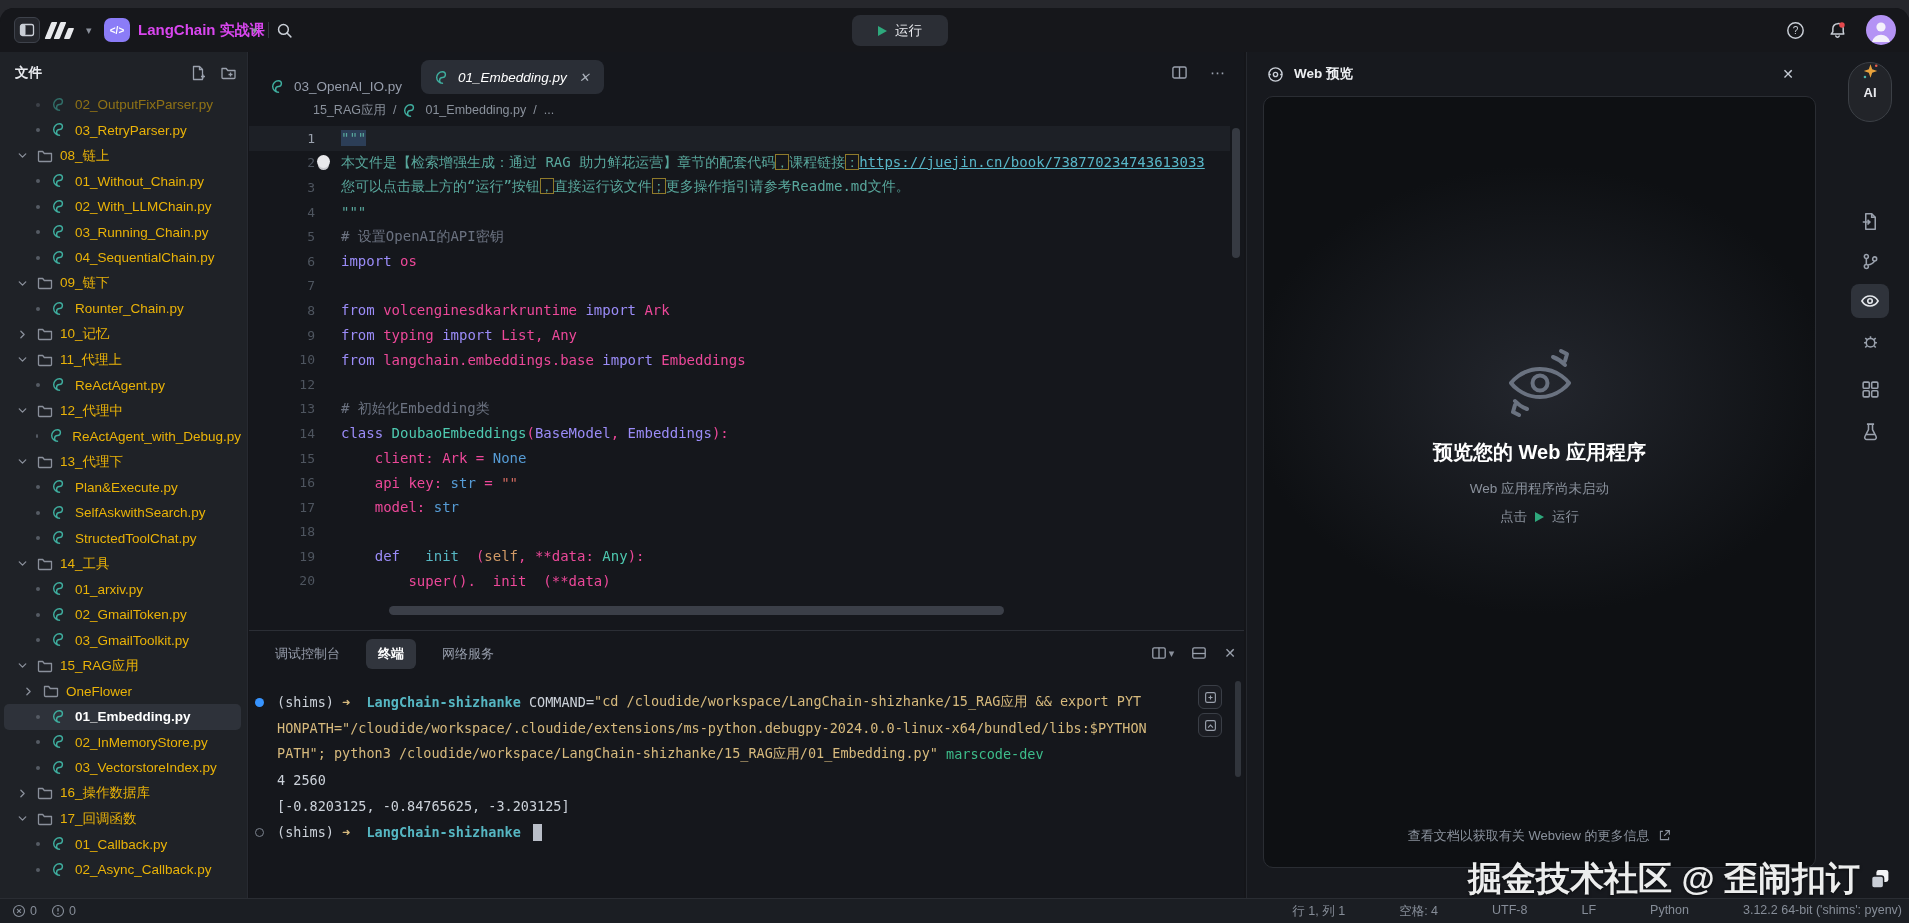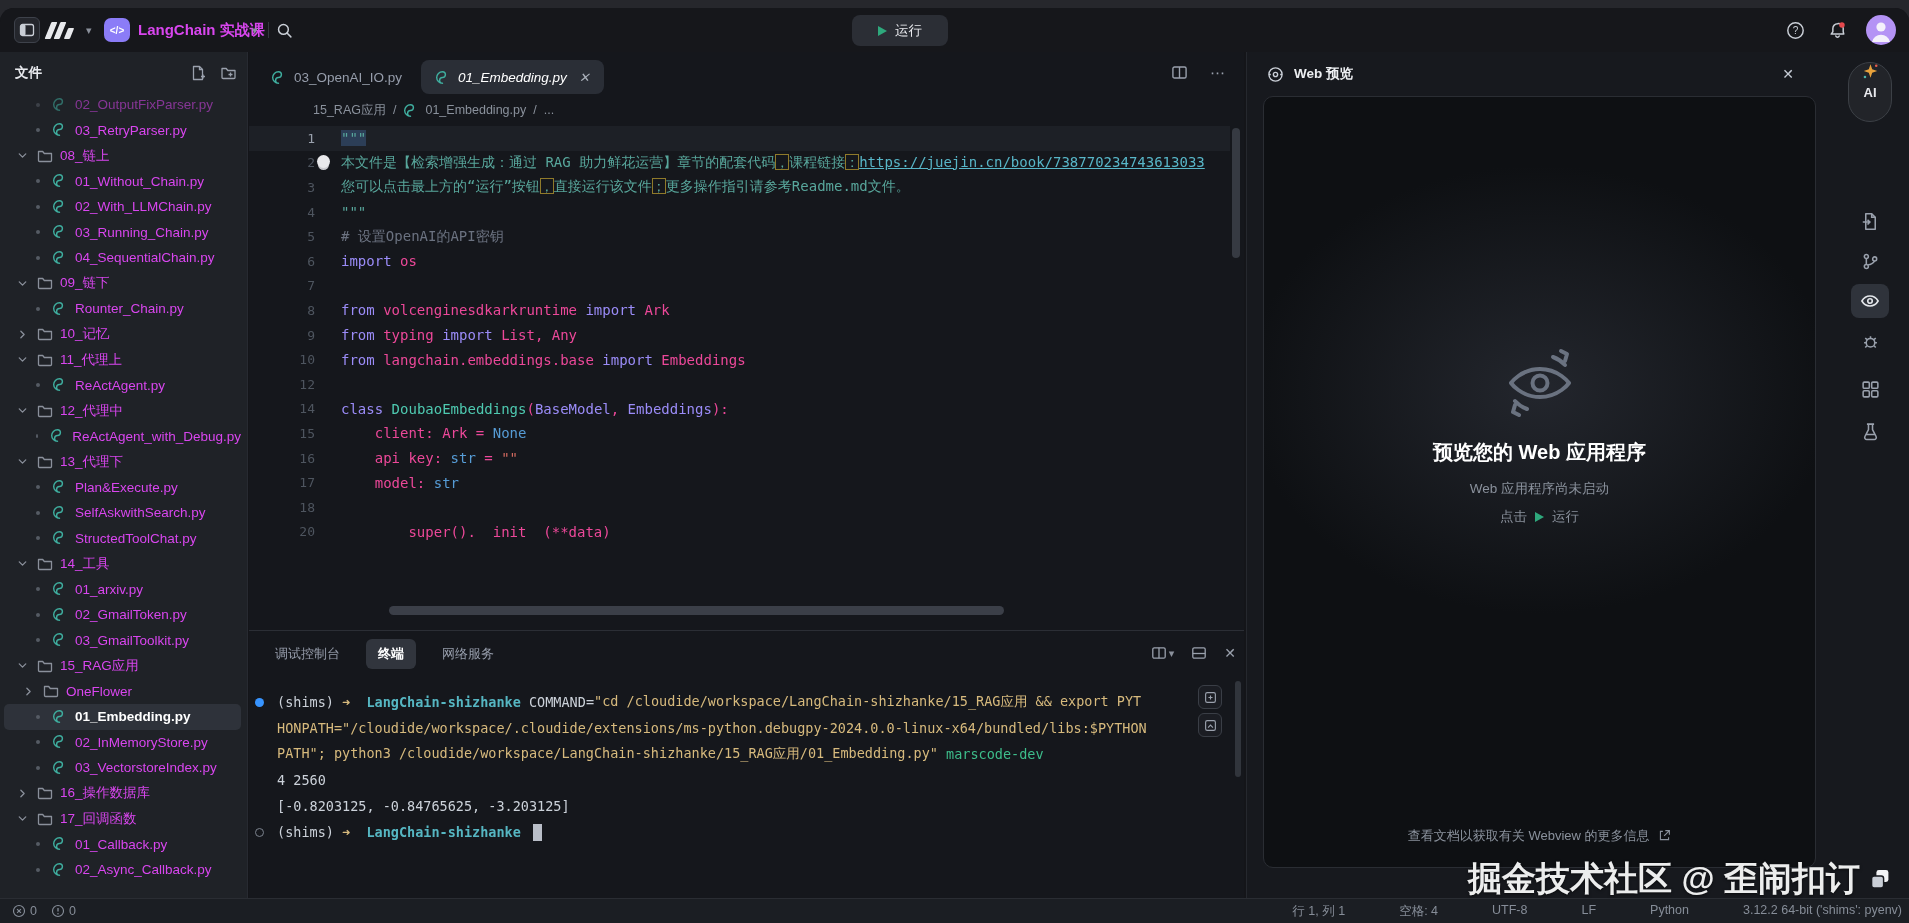--- a/index.html
+++ b/index.html
@@ -30,21 +30,21 @@
   #help-btn { left:1786px; } #bell-btn { left:1828px; position:relative; }
   #avatar { position:absolute; left:1866px; top:7px; width:30px; height:30px; border-radius:50%;
             background:#b493f5; overflow:hidden; }
 
   
   #sidebar { position:absolute; top:44px; left:0; width:248px; height:846px; background:#1f2227; border-right:1px solid #272a31; }
   #sidebar-header { position:absolute; top:12px; left:15px; right:10px; display:flex; align-items:center; }
   #files-label { font-weight:bold; font-size:13.5px; color:#e8eaee; flex:1; }
   #sidebar-header .hicon { margin-left:14px; color:#9aa1ad; }
   #tree { position:absolute; top:40px; left:0; right:2px; }
-  .trow { height:25.5px; display:flex; align-items:center; font-size:13.5px; color:#d946ef; margin:0 4px; border-radius:5px; padding-left:12px; gap:7px; }
+  .trow { height:25.5px; display:flex; align-items:center; font-size:13.5px; color:#eab308; margin:0 4px; border-radius:5px; padding-left:12px; gap:7px; }
   .trow .tchev { width:14px; display:flex; color:#8a909b; }
   .trow .dot { width:4px; height:4px; border-radius:50%; background:#555b64; margin:0 5px 0 14px; }
   .trow .ficon { width:16px; height:16px; display:flex; color:#8a909b; }
   .trow.child { padding-left:18px; }
   .trow.sel { background:#2e323a; color:#ffffff; font-weight:bold; }
   .trow.clip { opacity:.55; }
 
   
   #editor { position:absolute; top:44px; left:249px; width:995px; height:846px; background:#15171c; }
   #tabbar { position:absolute; top:4px; left:0; right:0; height:42px; }
@@ -517,21 +517,21 @@
                 <path d="M8 1.8A6.2 6.2 0 1 0 8 14.2 3.1 3.1 0 0 1 8 8a3.1 3.1 0 0 0 0-6.2z" fill="none" stroke="#3fae9f" stroke-width="1.5" stroke-linejoin="round"></path>
               </svg>
             </span>
             <span>02_Async_Callback.py</span>
           </div>
         </div>
     </div>
 
     <div id="editor">
       <div id="tabbar">
-          <div class="etab" style="left: 8px;">
+          <div class="etab" style="left: 8px; align-items: flex-end;">
             <svg width="15" height="15" viewBox="0 0 16 16">
               <path d="M8 1.8A6.2 6.2 0 1 0 8 14.2 3.1 3.1 0 0 1 8 8a3.1 3.1 0 0 0 0-6.2z" fill="none" stroke="#3fae9f" stroke-width="1.5" stroke-linejoin="round"></path>
             </svg>
             <span>03_OpenAI_IO.py</span>
           </div>
           <div class="etab active" style="left: 172px;">
             <svg width="15" height="15" viewBox="0 0 16 16">
               <path d="M8 1.8A6.2 6.2 0 1 0 8 14.2 3.1 3.1 0 0 1 8 8a3.1 3.1 0 0 0 0-6.2z" fill="none" stroke="#3fae9f" stroke-width="1.5" stroke-linejoin="round"></path>
             </svg>
             <span>01_Embedding.py</span>
@@ -564,25 +564,27 @@
           <div class="cl"><span class="ln">2</span><span class="ct"><span class="sg s">本文件是【检索增强生成：通过 RAG 助力鲜花运营】章节的配套代码</span><span class="sg s box">，</span><span class="sg s">课程链接</span><span class="sg s box">：</span><span class="sg lnk">https://juejin.cn/book/738770234743613033</span></span></div>
           <div class="cl"><span class="ln">3</span><span class="ct"><span class="sg s">您可以点击最上方的“运行”按钮</span><span class="sg s box">，</span><span class="sg s">直接运行该文件</span><span class="sg s box">；</span><span class="sg s">更多操作指引请参考Readme.md文件。</span></span></div>
           <div class="cl"><span class="ln">4</span><span class="ct"><span class="sg s">"""</span></span></div>
           <div class="cl"><span class="ln">5</span><span class="ct"><span class="sg c"># 设置OpenAI的API密钥</span></span></div>
           <div class="cl"><span class="ln">6</span><span class="ct"><span class="sg kw">import</span><span class="sg pl"> os</span></span></div>
           <div class="cl"><span class="ln">7</span><span class="ct"></span></div>
           <div class="cl"><span class="ln">8</span><span class="ct"><span class="sg kw">from</span><span class="sg pl"> volcenginesdkarkruntime </span><span class="sg kw">import</span><span class="sg pl"> Ark</span></span></div>
           <div class="cl"><span class="ln">9</span><span class="ct"><span class="sg kw">from</span><span class="sg pl"> typing </span><span class="sg kw">import</span><span class="sg pl"> List, Any</span></span></div>
           <div class="cl"><span class="ln">10</span><span class="ct"><span class="sg kw">from</span><span class="sg pl"> langchain.embeddings.base </span><span class="sg kw">import</span><span class="sg pl"> Embeddings</span></span></div>
           <div class="cl"><span class="ln">12</span><span class="ct"></span></div>
+          <div class="cl"><span class="ln">13</span><span class="ct"><span class="sg c"># 初始化Embedding类</span></span></div>
           <div class="cl"><span class="ln">14</span><span class="ct"><span class="sg kw">class</span><span class="sg pl"> </span><span class="sg cl2">DoubaoEmbeddings</span><span class="sg pl">(</span><span class="sg kw">BaseModel</span><span class="sg pl">, </span><span class="sg kw">Embeddings</span><span class="sg pl">):</span></span></div>
           <div class="cl"><span class="ln">15</span><span class="ct"><span class="sg pl">    client: Ark = </span><span class="sg ty">None</span></span></div>
           <div class="cl"><span class="ln">16</span><span class="ct"><span class="sg pl">    api_key: </span><span class="sg ty">str</span><span class="sg pl"> = </span><span class="sg so">""</span></span></div>
           <div class="cl"><span class="ln">17</span><span class="ct"><span class="sg pl">    model: </span><span class="sg ty">str</span></span></div>
           <div class="cl"><span class="ln">18</span><span class="ct"></span></div>
+          <div class="cl"><span class="ln">19</span><span class="ct"><span class="sg pl">    </span><span class="sg kw">def</span><span class="sg pl"> </span><span class="sg fn">__init__</span><span class="sg pl">(</span><span class="sg sf">self</span><span class="sg pl">, **data: </span><span class="sg cl2">Any</span><span class="sg pl">):</span></span></div>
           <div class="cl"><span class="ln">20</span><span class="ct"><span class="sg pl">        </span><span class="sg pl">super().__init__(**data)</span></span></div>
         </div>
       <div id="bulb"></div>
       <div id="ed-vscroll"></div>
       <div id="ed-hscroll"></div>
     </div>
 
     <div id="terminal" style="left:249px; width:995px;">
       <div id="term-tabs" style="left:14px;">
           <div class="ttab">调试控制台</div>

